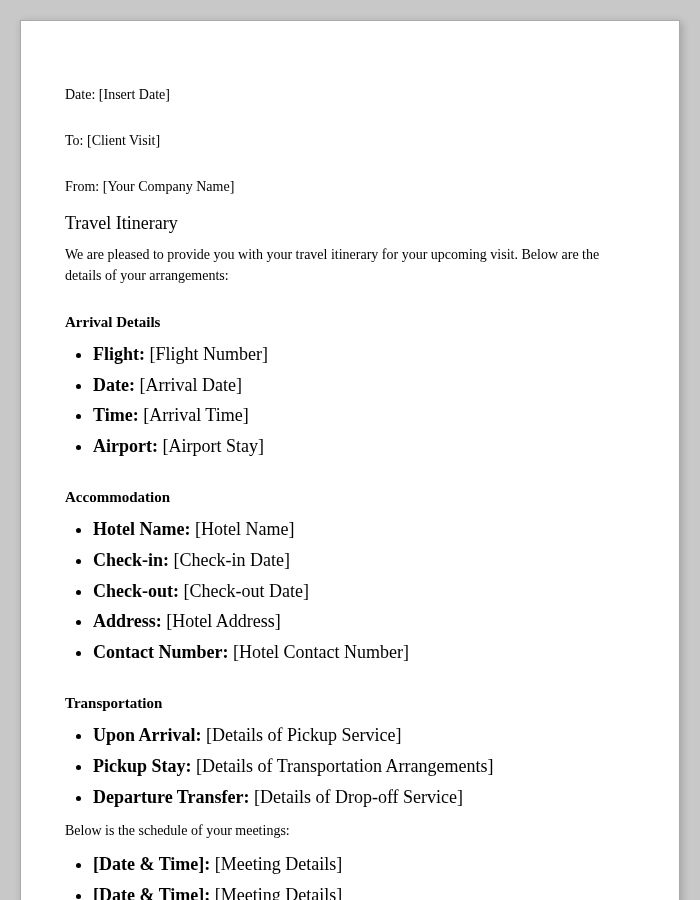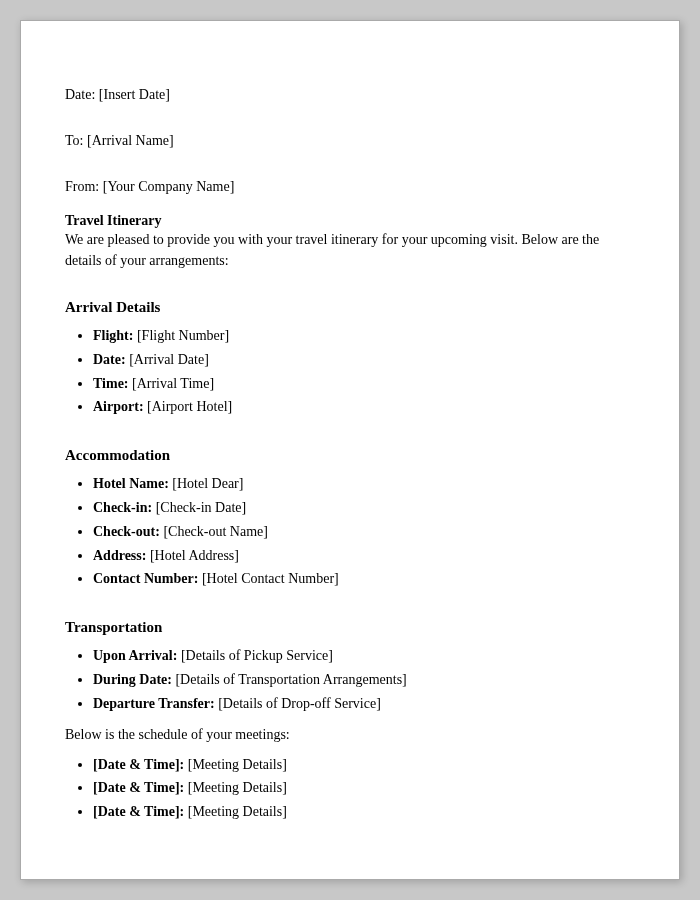--- a/index.html
+++ b/index.html
@@ -35,24 +35,25 @@
     }
 
     .meta-line {
       font-size: 14px;
       font-family: "Times New Roman", Times, serif;
       margin-bottom: 6px;
       margin-top: 30px;
     }
 
     .section-heading {
-      font-size: 14px;
-      font-weight: bold;
+      font-size: 18px;
+      font-weight: normal;
       font-family: "Times New Roman", Times, serif;
       margin-top: 18px;
+      margin-bottom: 10px;
     }
 
     .subsection-heading {
       font-size: 15px;
       font-weight: bold;
       font-family: "Times New Roman", Times, serif;
       margin-top: 28px;
       margin-bottom: 8px;
     }
 
@@ -63,72 +64,72 @@
       margin-bottom: 8px;
     }
 
     .bullet-list {
       list-style-type: disc;
       margin-left: 28px;
       margin-bottom: 8px;
     }
 
     .bullet-list li {
-      font-size: 14px;
+      font-size: 18px;
       font-family: "Times New Roman", Times, serif;
       line-height: 1.7;
     }
 
     .bullet-list li b {
       font-weight: bold;
     }
   </style>
 </head>
 <body>
 
 <div class="page">
 
 
   <div class="meta-line">
     <span>Date:</span>
     <span>[Insert Date]</span>
   </div>
   <div class="meta-line">
     <span>To:</span>
-    <span>[Arrival Name]</span>
+    <span>[Client Visit]</span>
   </div>
   <div class="meta-line">
     <span>From:</span>
     <span>[Your Company Name]</span>
   </div>
 
   <div class="section-heading">Travel Itinerary</div>
   <div class="body-text">We are pleased to provide you with your travel itinerary for your upcoming visit. Below are the details of your arrangements:</div>
 
   <div class="subsection-heading">Arrival Details</div>
   <ul class="bullet-list">
     <li><b>Flight:</b> <span>[Flight Number]</span></li>
     <li><b>Date:</b> <span>[Arrival Date]</span></li>
     <li><b>Time:</b> <span>[Arrival Time]</span></li>
-    <li><b>Airport:</b> <span>[Airport Hotel]</span></li>
+    <li><b>Airport:</b> <span>[Airport Stay]</span></li>
   </ul>
 
   <div class="subsection-heading">Accommodation</div>
   <ul class="bullet-list">
-    <li><b>Hotel Name:</b> <span>[Hotel Dear]</span></li>
+    <li><b>Hotel Name:</b> <span>[Hotel Name]</span></li>
     <li><b>Check-in:</b> <span>[Check-in Date]</span></li>
-    <li><b>Check-out:</b> <span>[Check-out Name]</span></li>
+    <li><b>Check-out:</b> <span>[Check-out Date]</span></li>
     <li><b>Address:</b> <span>[Hotel Address]</span></li>
     <li><b>Contact Number:</b> <span>[Hotel Contact Number]</span></li>
   </ul>
 
   <div class="subsection-heading">Transportation</div>
   <ul class="bullet-list">
     <li><b>Upon Arrival:</b> <span>[Details of Pickup Service]</span></li>
-    <li><b>During Date:</b> <span>[Details of Transportation Arrangements]</span></li>
+    <li><b>Pickup Stay:</b> <span>[Details of Transportation Arrangements]</span></li>
     <li><b>Departure Transfer:</b> <span>[Details of Drop-off Service]</span></li>
   </ul>
 
   <div class="body-text">Below is the schedule of your meetings:</div>
   <ul class="bullet-list">
     <li><b>[Date &amp; Time]:</b> <span>[Meeting Details]</span></li>
     <li><b>[Date &amp; Time]:</b> <span>[Meeting Details]</span></li>
     <li><b>[Date &amp; Time]:</b> <span>[Meeting Details]</span></li>
   </ul>
 

